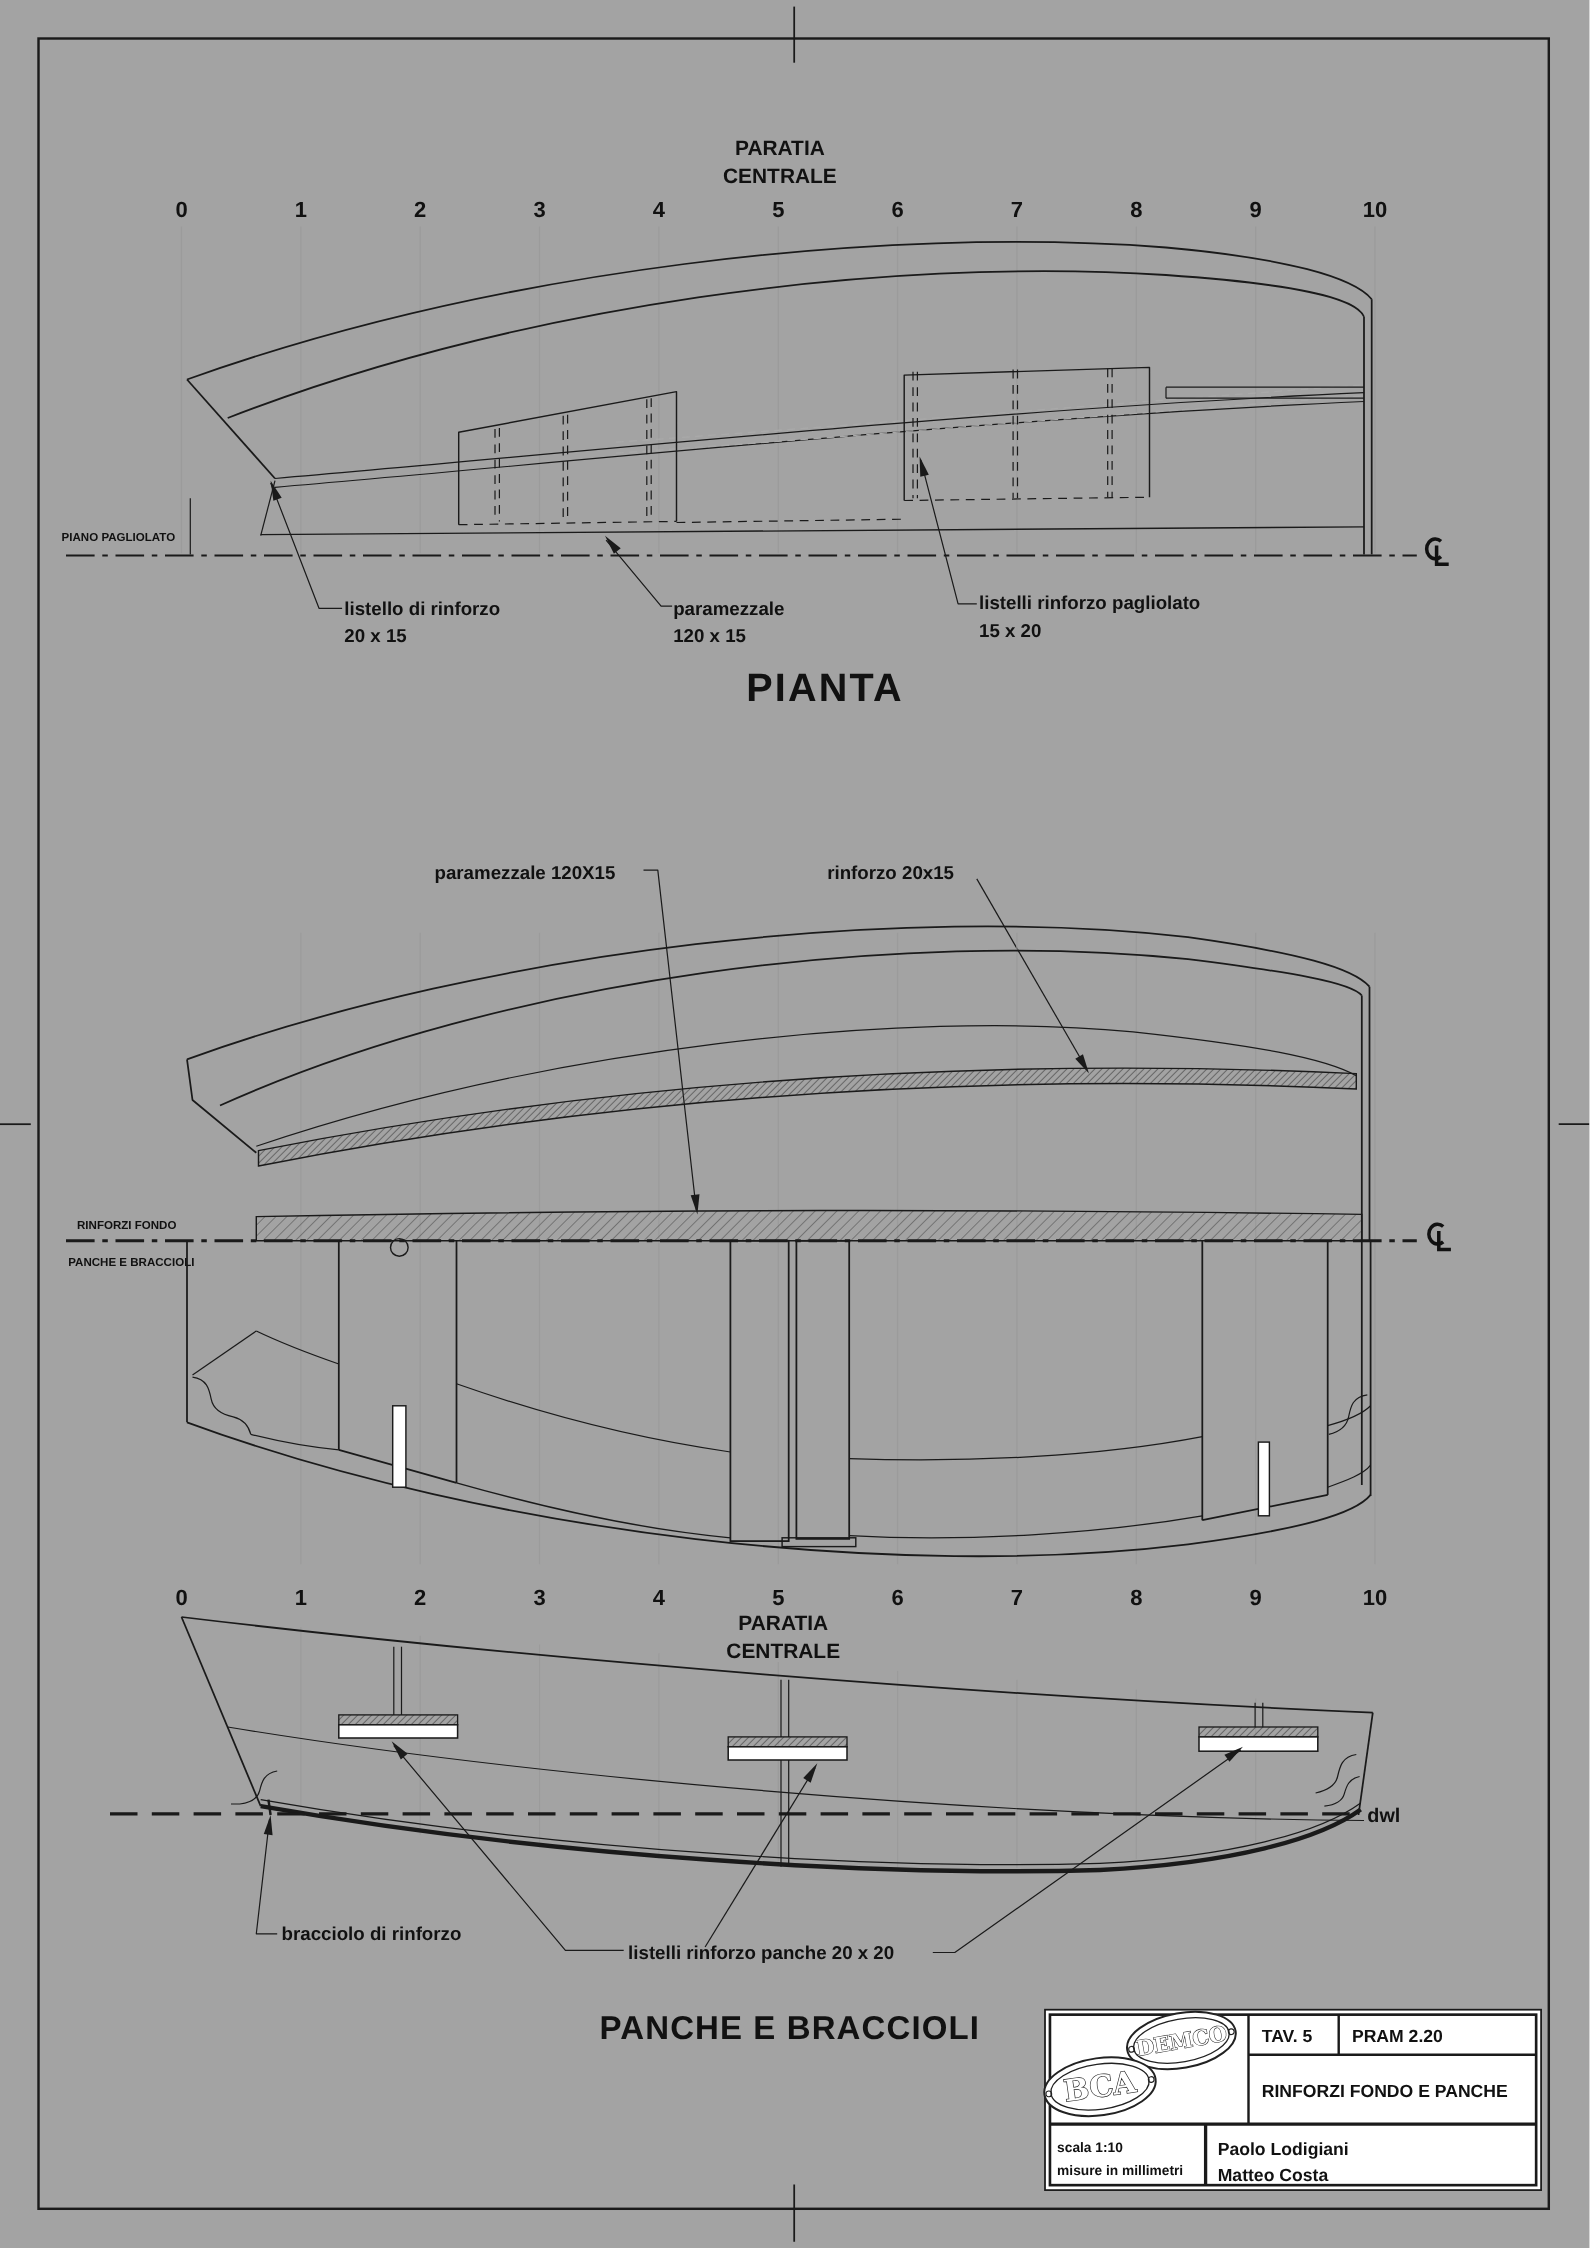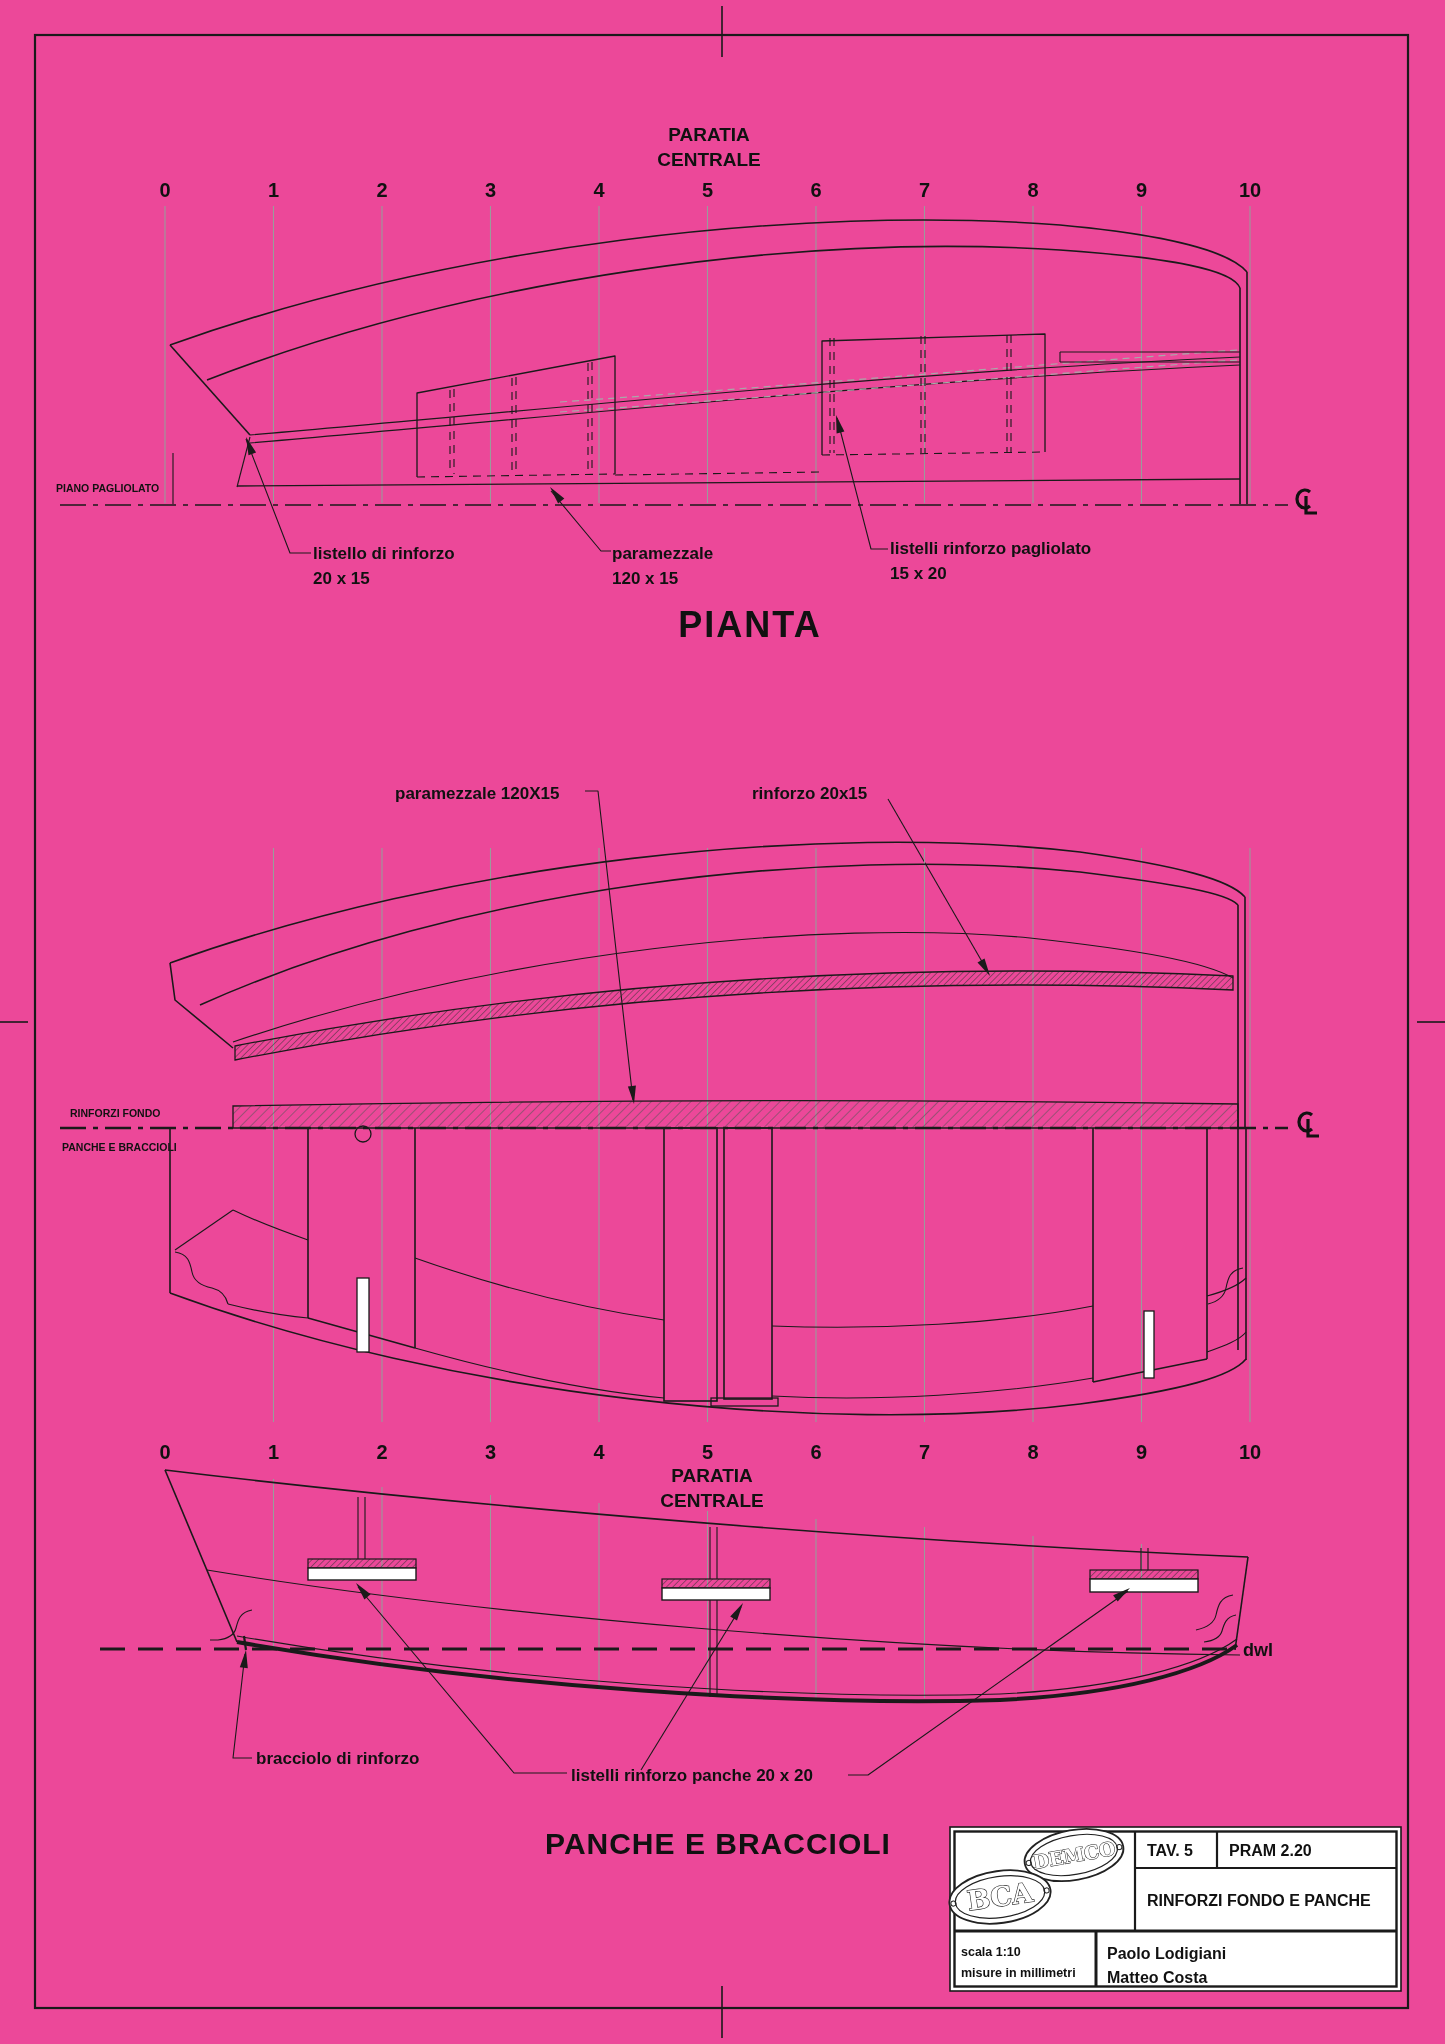--- a/index.html
+++ b/index.html
@@ -1,16 +1,16 @@
 <!DOCTYPE html>
 <html><head>
 <meta charset="utf-8">
 <style>
   html,body{margin:0;padding:0;background:#ffffff;}
-  .sheet{position:relative;width:1445px;height:2044px;background:#ec4899;overflow:hidden;}
+  .sheet{position:relative;width:1445px;height:2044px;background:#a3a3a3;overflow:hidden;}
   svg{display:block;}
   .ln{fill:none;stroke:#1a1a1a;stroke-width:1.6;stroke-linecap:butt;stroke-linejoin:round;}
   .thin{stroke-width:1.1;}
   .med{stroke-width:1.3;}
   .bold{stroke-width:2.2;}
   .keel{stroke-width:4;}
   .grid{fill:none;stroke:#9b9b9b;stroke-width:1.1;}
   .hid{fill:none;stroke:#a9a9a9;stroke-width:1.2;stroke-dasharray:7 5;}
   .dash{stroke-dasharray:8 6;}
   .cdash{stroke-dasharray:26 7 5 7;}

